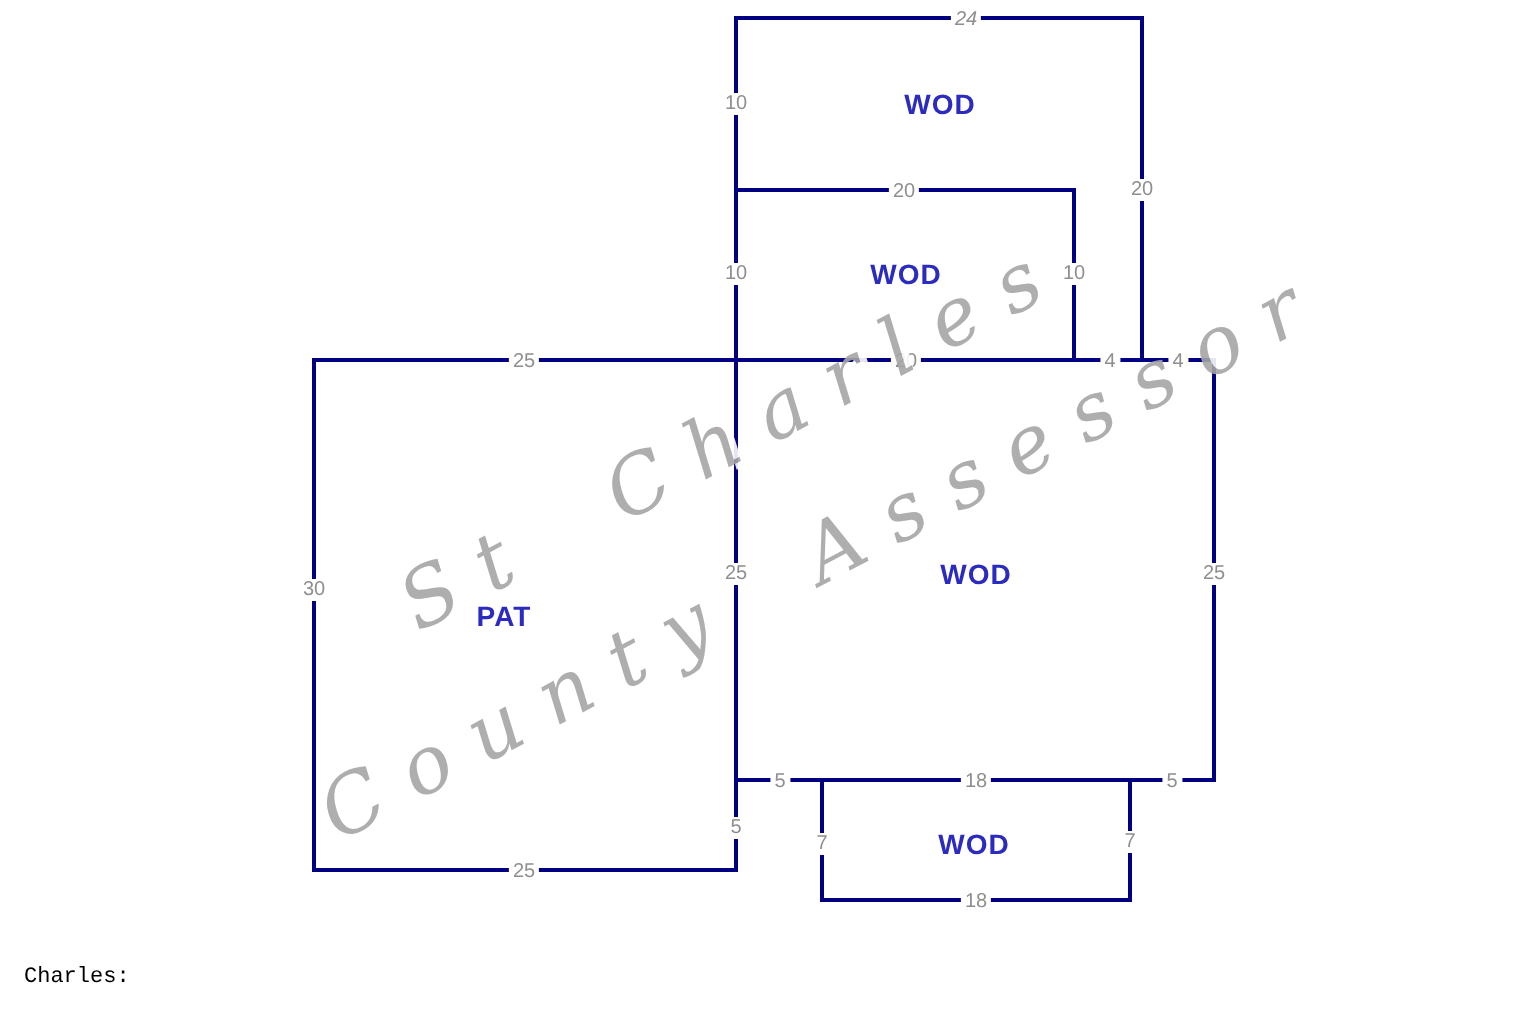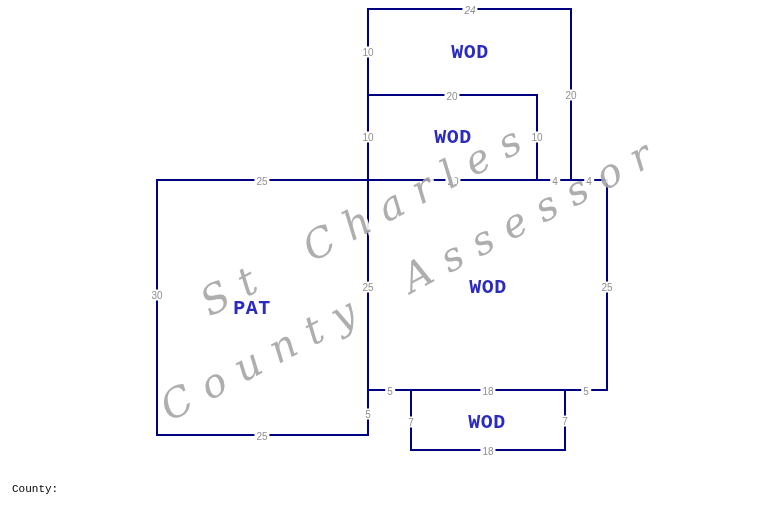--- a/index.html
+++ b/index.html
@@ -20,25 +20,24 @@
     font-size:10px;line-height:11px;
     color:var(--dim,#8f8f8f);
     background:#ffffff;
     padding:0 2px;
     white-space:nowrap;
   }
   
   .area{
     position:absolute;z-index:4;
     transform:translate(-50%,-50%);
-    font-size:20px;font-weight:bold;
+    font-size:14px;font-weight:bold;
     letter-spacing:.5px;
     color:var(--area,#2b2bc0);
     white-space:nowrap;
-    font-family:Liberation Mono, monospace;
   }
   
   .watermark{
     position:absolute;z-index:3;
     font-family:"DejaVu Serif", serif;
     font-style:italic;
     font-size:40px;line-height:52px;
     letter-spacing:14px;
     word-spacing:18px;
     color:var(--wm,#a6a6a6);
@@ -75,21 +74,21 @@
       <div class="ln" style="left: 367px; top: 389px; width: 241px; height: 2px;"></div>
       <div class="ln" style="left: 156px; top: 434px; width: 213px; height: 2px;"></div>
       <div class="ln" style="left: 410px; top: 449px; width: 156px; height: 2px;"></div>
       <div class="ln" style="left: 367px; top: 8px; width: 2px; height: 428px;"></div>
       <div class="ln" style="left: 570px; top: 8px; width: 2px; height: 173px;"></div>
       <div class="ln" style="left: 536px; top: 94px; width: 2px; height: 87px;"></div>
       <div class="ln" style="left: 156px; top: 179px; width: 2px; height: 257px;"></div>
       <div class="ln" style="left: 606px; top: 179px; width: 2px; height: 212px;"></div>
       <div class="ln" style="left: 410px; top: 389px; width: 2px; height: 62px;"></div>
       <div class="ln" style="left: 564px; top: 389px; width: 2px; height: 62px;"></div>
-      <div class="dim" style="left: 470px; top: 10px; font-style: italic;">24</div>
+      <div class="dim" style="left: 483px; top: 10px; font-style: italic;">24</div>
       <div class="dim" style="left: 368px; top: 52px;">10</div>
       <div class="dim" style="left: 571px; top: 95px;">20</div>
       <div class="dim" style="left: 452px; top: 96px;">20</div>
       <div class="dim" style="left: 368px; top: 137px;">10</div>
       <div class="dim" style="left: 537px; top: 137px;">10</div>
       <div class="dim" style="left: 262px; top: 181px;">25</div>
       <div class="dim" style="left: 453px; top: 181px;">20</div>
       <div class="dim" style="left: 555px; top: 181px;">4</div>
       <div class="dim" style="left: 589px; top: 181px;">4</div>
       <div class="dim" style="left: 157px; top: 295px;">30</div>
@@ -104,18 +103,18 @@
       <div class="dim" style="left: 565px; top: 421px;">7</div>
       <div class="dim" style="left: 488px; top: 451px;">18</div>
       <div class="area" style="left: 470px; top: 52px;">WOD</div>
       <div class="area" style="left: 453px; top: 137px;">WOD</div>
       <div class="area" style="left: 252px; top: 308px;">PAT</div>
       <div class="area" style="left: 488px; top: 287px;">WOD</div>
       <div class="area" style="left: 487px; top: 422px;">WOD</div>
     </div>
 
   <div class="legend">
-    <div>County:</div>
+    <div>Charles:</div>
     
     
   </div>
 
 </div>
 
 </body></html>

